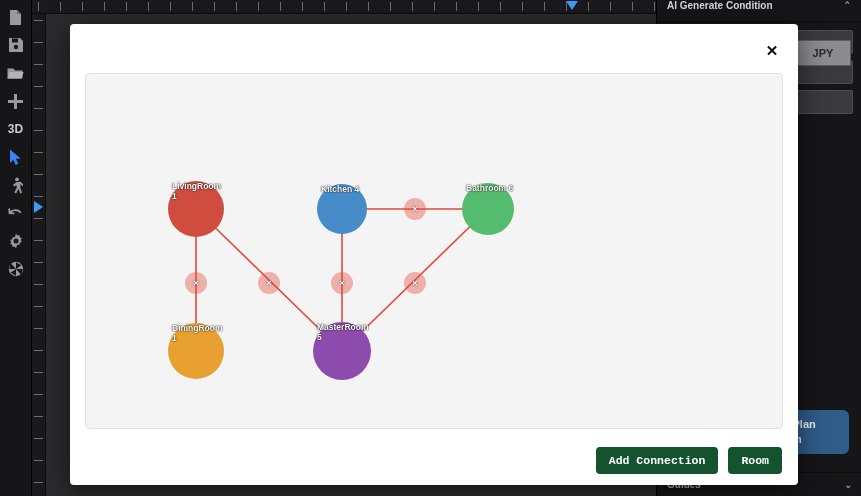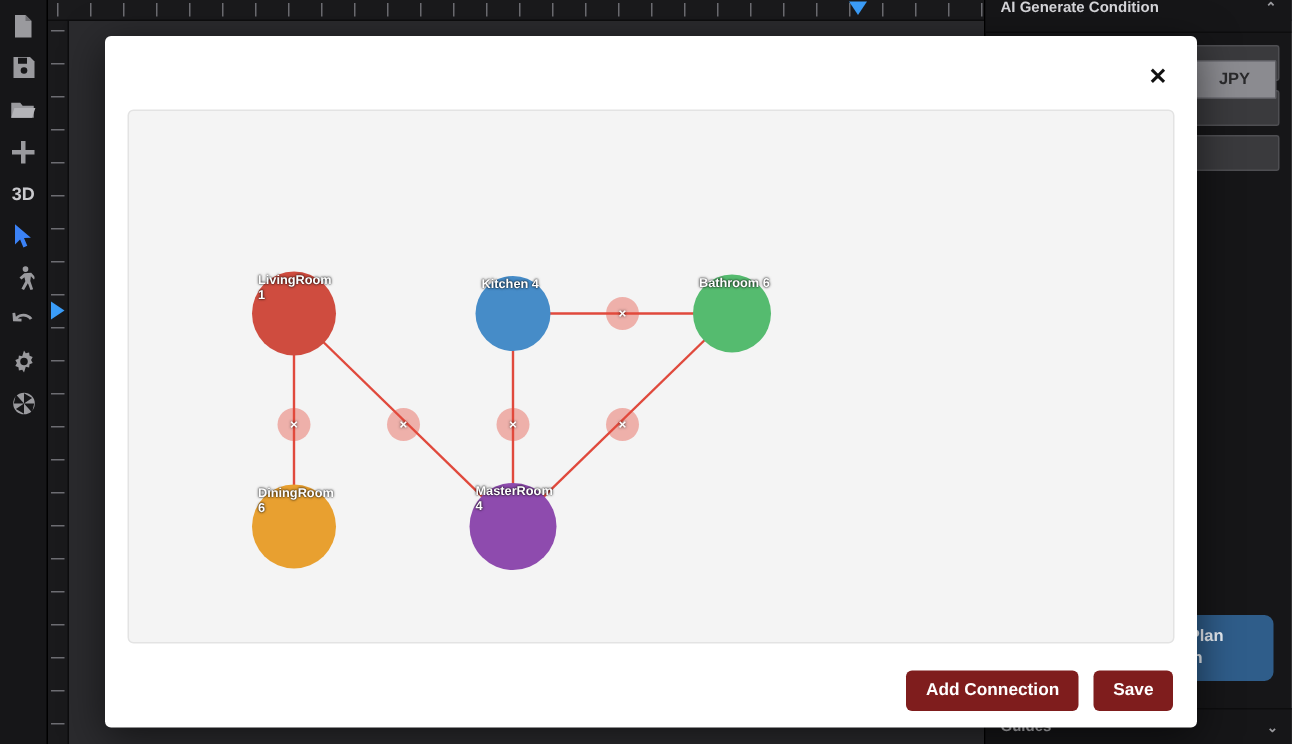--- a/index.html
+++ b/index.html
@@ -171,21 +171,21 @@
     position: absolute; left: 0; bottom: 0; width: 100%; height: 50px;
     display: flex; align-items: center; justify-content: flex-end;
     gap: 10px; padding-right: 16px;
   }
   .btn {
     height: 27px; padding: 0 13px; border-radius: 4px; border: none;
     font-size: 11.5px; font-weight: bold; color: #fff; cursor: pointer;
     font-family: "Liberation Sans", sans-serif;
     display: flex; align-items: center; justify-content: center;
   }
-  .btn-primary { background: #7f1d1d; }
+  .btn-primary { background: #14532d; font-family: Liberation Mono, monospace; }
   .btn-danger  { background: #ef4f4a; }
 </style>
 </head>
 <body>
 
 <div id="app">
 
   <div class="editor-bg"></div>
 
   <div class="toolbar">
@@ -349,25 +349,25 @@
 1</span>
           </div>
           <div class="node" style="left: 256px; top: 135px; width: 50px; height: 50px; background: rgb(70, 140, 200);">
             <span class="node-label">Kitchen 4</span>
           </div>
           <div class="node" style="left: 402px; top: 135px; width: 52px; height: 52px; background: rgb(85, 187, 111);">
             <span class="node-label">Bathroom 6</span>
           </div>
           <div class="node" style="left: 110px; top: 277px; width: 56px; height: 56px; background: rgb(232, 160, 48);">
             <span class="node-label">DiningRoom
-6</span>
+1</span>
           </div>
           <div class="node" style="left: 256px; top: 277px; width: 58px; height: 58px; background: rgb(142, 75, 174);">
             <span class="node-label">MasterRoom
-4</span>
+5</span>
           </div>
         </div>
       <div id="deleteLayer">
           <div class="edge-x" style="left: 110px; top: 209px;">
             <span>×</span>
           </div>
           <div class="edge-x" style="left: 183px; top: 209px;">
             <span>×</span>
           </div>
           <div class="edge-x" style="left: 256px; top: 209px;">
@@ -377,17 +377,17 @@
             <span>×</span>
           </div>
           <div class="edge-x" style="left: 329px; top: 209px;">
             <span>×</span>
           </div>
         </div>
     </div>
 
     <div class="modal-footer">
       <button class="btn btn-primary">Add Connection</button>
-      <button class="btn btn-primary">Save</button>
+      <button class="btn btn-primary">Room</button>
     </div>
   </div>
 
 </div>
 
 </body></html>

